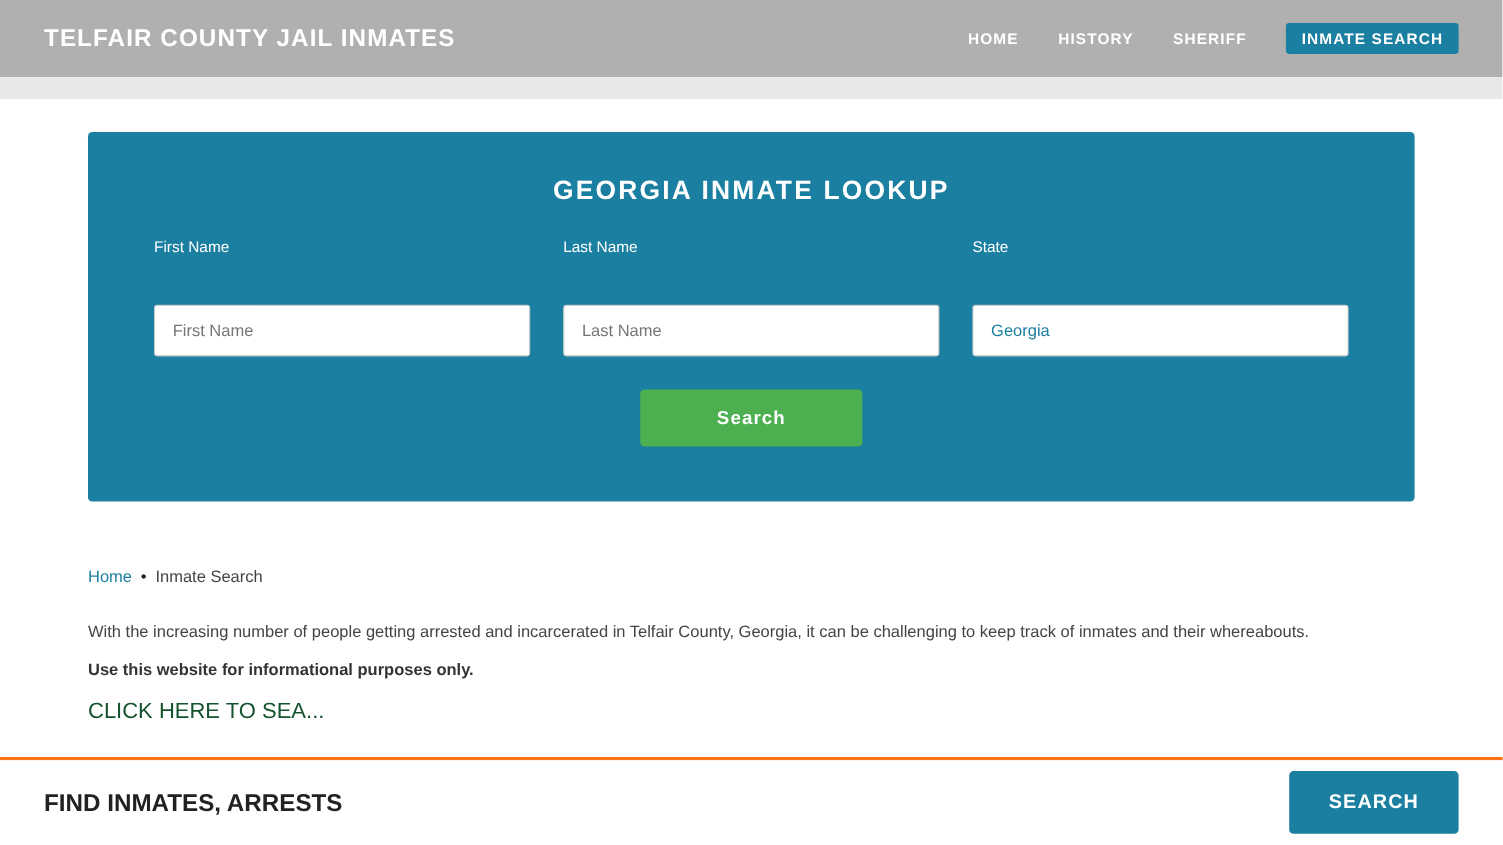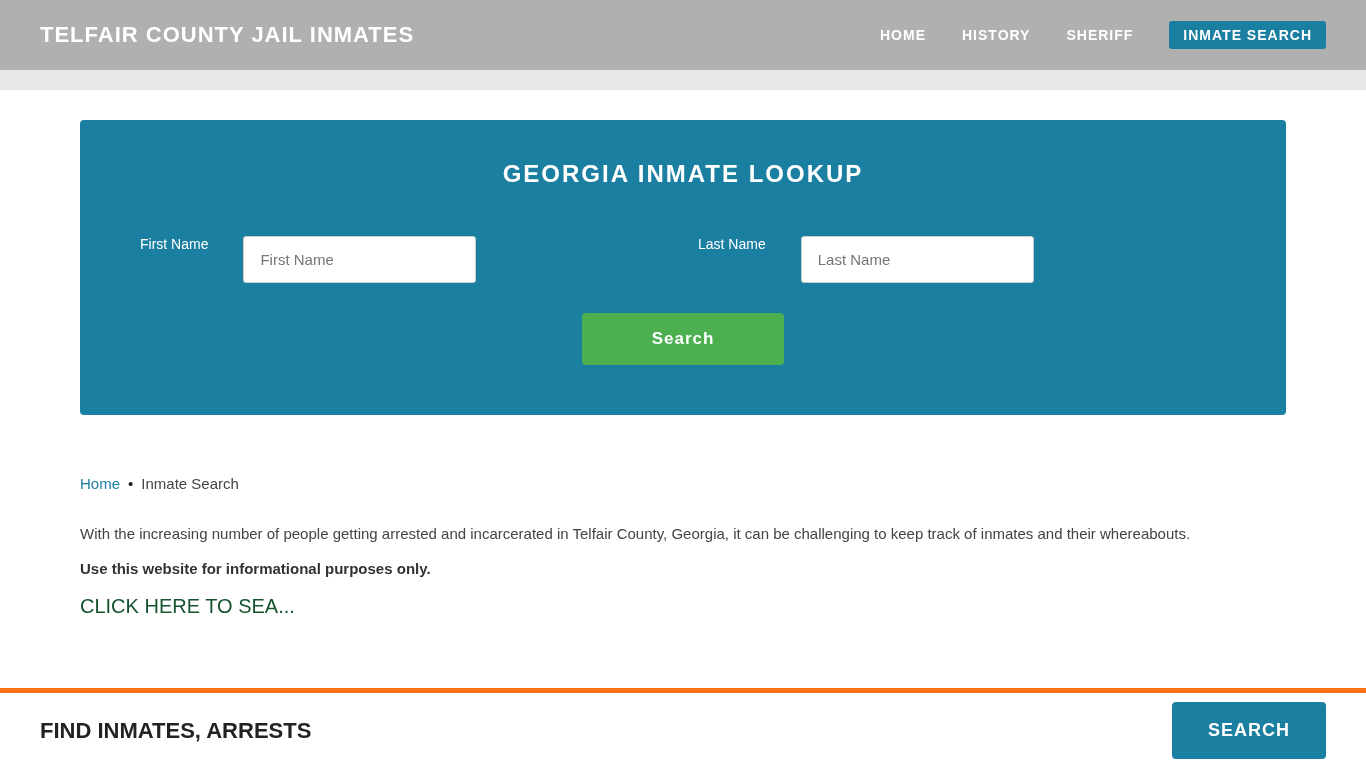--- a/index.html
+++ b/index.html
@@ -53,32 +53,33 @@
       margin: 30px 80px;
       border-radius: 4px;
       padding: 40px 60px 50px;
     }
     #lookup-title {
       text-align: center;
       color: #fff;
       font-size: 24px;
       font-weight: 700;
       letter-spacing: 2px;
-      margin-bottom: 48px;
+      margin-bottom: 28px;
       text-transform: uppercase;
     }
     #search-fields {
       display: flex;
       gap: 30px;
       justify-content: center;
       align-items: flex-end;
       margin-bottom: 30px;
     }
     .field-group {
       display: flex;
+      flex-direction: column;
       flex: 1;
     }
     .field-label {
       color: #fff;
       font-size: 14px;
       margin-bottom: 10px;
     }
     .field-input {
       padding: 14px 16px;
       border: 1px solid #ccc;
@@ -154,21 +155,21 @@
       cursor: pointer;
     }
 
     
     #bottom-banner {
       position: fixed;
       bottom: 0;
       left: 0;
       right: 0;
       background: #fff;
-      border-top: 5px solid #f97316;
+      border-top: 3px solid #f97316;
       padding: 13px 40px;
       display: flex;
       align-items: center;
       justify-content: space-between;
       z-index: 100;
       height: 80px;
     }
     #banner-text {
       font-size: 22px;
       font-weight: 900;
@@ -207,20 +208,24 @@
   <div id="lookup-title">GEORGIA INMATE LOOKUP</div>
   <div id="search-fields">
     <div class="field-group">
       <label class="field-label">First Name</label>
       <input class="field-input" type="text" placeholder="First Name" style="">
     </div>
     <div class="field-group">
       <label class="field-label">Last Name</label>
       <input class="field-input" type="text" placeholder="Last Name" style="">
     </div>
+    <div class="field-group">
+      <label class="field-label">State</label>
+      <input class="field-input state-input" type="text" value="Georgia" style="">
+    </div>
   </div>
   <div id="search-btn-wrap">
     <button id="search-button">Search</button>
   </div>
 </div>
 
 <div id="breadcrumb">
   <a class="breadcrumb-home">Home</a>
   <span class="breadcrumb-sep">•</span>
   <span class="breadcrumb-current">Inmate Search</span>

